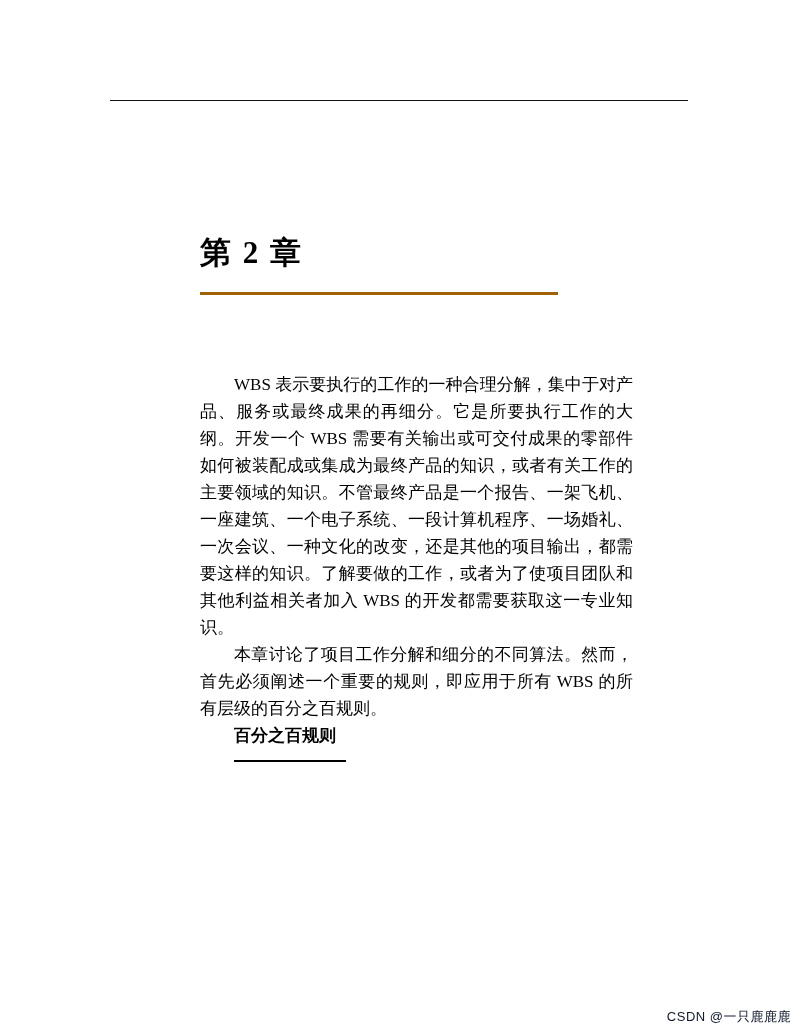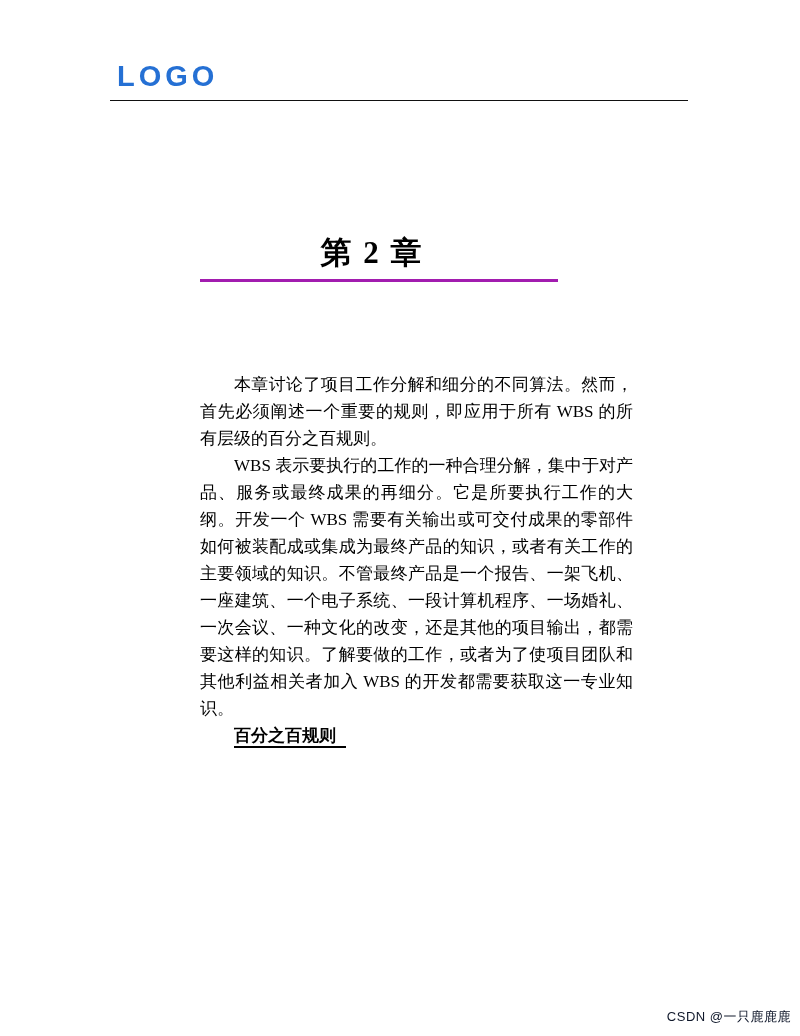--- a/index.html
+++ b/index.html
@@ -41,23 +41,23 @@
     height: 1px;
     background: #111;
   }
 
   
   .chapter-block {
     position: absolute;
     left: 200px;
     top: 232px;
     width: 358px;
-    border-bottom: 3px solid #a21caf;
-    padding-bottom: 5px;
-    text-align: center;
+    border-bottom: 3px solid #a16207;
+    padding-bottom: 18px;
+    text-align: left;
   }
   .chapter-title {
     display: inline-block;
     font-family: "Liberation Serif", serif;
     font-weight: 700;
     font-size: 31px;
     padding-right: 14px;
     letter-spacing: 2px;
   }
 
@@ -85,51 +85,50 @@
     text-indent: 2em;
     margin: 0;
   }
   .content p.subheading {
     font-family: "Liberation Sans", sans-serif;
     font-weight: 700;
   }
   .content p.subheading .underlined {
     border-bottom: 2px solid #000;
     padding-right: 10px;
-    padding-bottom: 1px;
+    padding-bottom: 15px;
   }
 
   
   .watermark {
     position: absolute;
     right: 9px;
     top: 1008px;
     font-family: "Liberation Sans", sans-serif;
     font-size: 13px;
     color: #0f172a;
     letter-spacing: 0.5px;
   }
 </style>
 </head>
 <body>
 
 <div class="page">
 
-  <div class="logo">LOGO</div>
 
   <div class="header-rule"></div>
 
   <div class="chapter-block">
     <span class="chapter-title">第 2 章</span>
   </div>
 
 
   <div class="content">
+    <p>WBS 表示要执行的工作的一种合理分解，集中于对产品、服务或最终成果的再细分。它是所要执行工作的大纲。开发一个 WBS 需要有关输出或可交付成果的零部件如何被装配成或集成为最终产品的知识，或者有关工作的主要领域的知识。不管最终产品是一个报告、一架飞机、一座建筑、一个电子系统、一段计算机程序、一场婚礼、一次会议、一种文化的改变，还是其他的项目输出，都需要这样的知识。了解要做的工作，或者为了使项目团队和其他利益相关者加入 WBS 的开发都需要获取这一专业知识。</p>
     <p>本章讨论了项目工作分解和细分的不同算法。然而，首先必须阐述一个重要的规则，即应用于所有 WBS 的所有层级的百分之百规则。</p>
-    <p>WBS 表示要执行的工作的一种合理分解，集中于对产品、服务或最终成果的再细分。它是所要执行工作的大纲。开发一个 WBS 需要有关输出或可交付成果的零部件如何被装配成或集成为最终产品的知识，或者有关工作的主要领域的知识。不管最终产品是一个报告、一架飞机、一座建筑、一个电子系统、一段计算机程序、一场婚礼、一次会议、一种文化的改变，还是其他的项目输出，都需要这样的知识。了解要做的工作，或者为了使项目团队和其他利益相关者加入 WBS 的开发都需要获取这一专业知识。</p>
     <p class="subheading">
       <span class="underlined">百分之百规则</span>
     </p>
   </div>
 
   <div class="watermark">CSDN @一只鹿鹿鹿</div>
 
 </div>
 
 </body></html>

